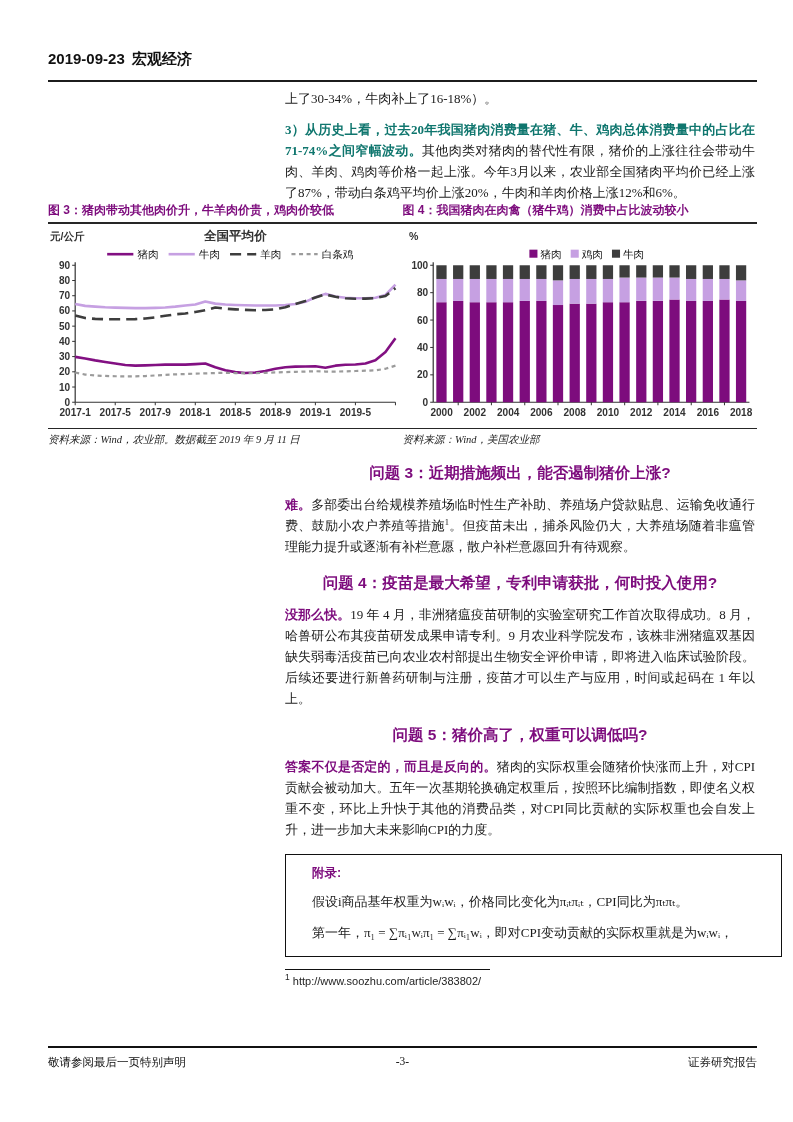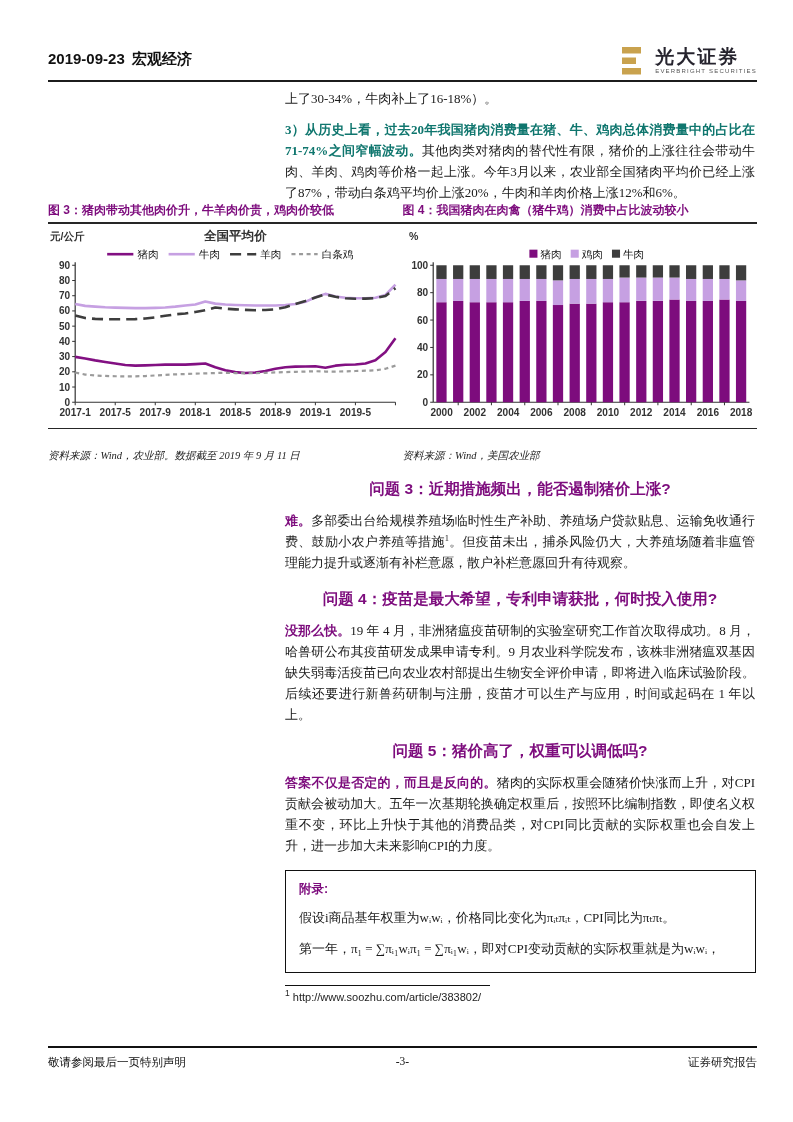--- a/index.html
+++ b/index.html
@@ -28,25 +28,25 @@
   .q-title{font-family:"Liberation Sans","DejaVu Sans",sans-serif;font-size:15.5px;font-weight:bold;
         color:#7d0c7d;margin:16px 0 0 237px;width:470px;text-align:center;}
 
   
   .figures{display:flex;}
   figure{margin:0;flex:1;min-width:0;}
   .fig-title{font-family:"Liberation Sans","DejaVu Sans",sans-serif;font-weight:bold;font-size:12px;
         line-height:15px;color:#7d0c7d;padding-bottom:4px;border-bottom:2px solid #262626;}
   svg.chart{display:block;width:100%;height:auto;margin-top:3px;}
   svg.chart text{font-family:"Liberation Sans","DejaVu Sans",sans-serif;}
-  .fig-source{border-top:1px solid #262626;margin-top:2px;padding-top:20px;font-size:10.5px;
+  .fig-source{border-top:1px solid #262626;margin-top:2px;padding-top:4px;font-size:10.5px;
         font-style:italic;color:#222;}
 
   
-  .appendix-box{margin:14px 0 0 237px;width:443px;border:1px solid #111;padding:10px 13px 12px;}
+  .appendix-box{margin:14px 0 0 237px;width:443px;border:1px solid #111;padding:10px 26px 12px;}
   .appendix-title{font-family:"Liberation Sans",sans-serif;font-size:12.5px;font-weight:bold;color:#7d0c7d;}
   .appendix-box p{font-size:13px;line-height:22px;margin:9px 0 0;text-align:left;}
 
   
   .footnote{margin:12px 0 0 237px;font-family:"Liberation Sans","DejaVu Sans",sans-serif;font-size:11px;color:#222;}
   .footnote-rule{width:205px;border-top:1px solid #111;margin-bottom:5px;}
   .footnote .url{color:#222;}
 
   
   footer{position:absolute;left:48px;right:36px;top:1046px;border-top:2px solid #111;padding-top:7px;
@@ -56,31 +56,20 @@
   footer .fr{flex:1;text-align:right;}
 </style>
 </head>
 <body>
 
 <div class="page">
 
   <header>
     <span class="hdr-date">2019-09-23</span>
     <span class="hdr-section">宏观经济</span>
-    <div class="logo">
-      <svg width="27" height="28" viewBox="0 0 27 28">
-        <path fill="#c9a24e" d="M1 0h19v6.5H1z"></path>
-        <path fill="#c9a24e" d="M1 10.5h14v6.5H1z"></path>
-        <path fill="#c9a24e" d="M1 21h19v6.5H1z"></path>
-      </svg>
-      <div class="logo-text">
-        <div class="cn">光大证券</div>
-        <div class="en">EVERBRIGHT SECURITIES</div>
-      </div>
-    </div>
   </header>
 
   <main class="content">
 
     <div class="body-col intro">上了30-34%，牛肉补上了16-18%）。</div>
 
     <p class="para"><b class="black-lead">3）从历史上看，过去20年我国猪肉消费量在猪、牛、鸡肉总体消费量中的占比在71-74%之间窄幅波动。</b><span>其他肉类对猪肉的替代性有限，猪价的上涨往往会带动牛肉、羊肉、鸡肉等价格一起上涨。今年3月以来，农业部全国猪肉平均价已经上涨了87%，带动白条鸡平均价上涨20%，牛肉和羊肉价格上涨12%和6%。</span></p>
 
     <div class="figures">
       <figure>

